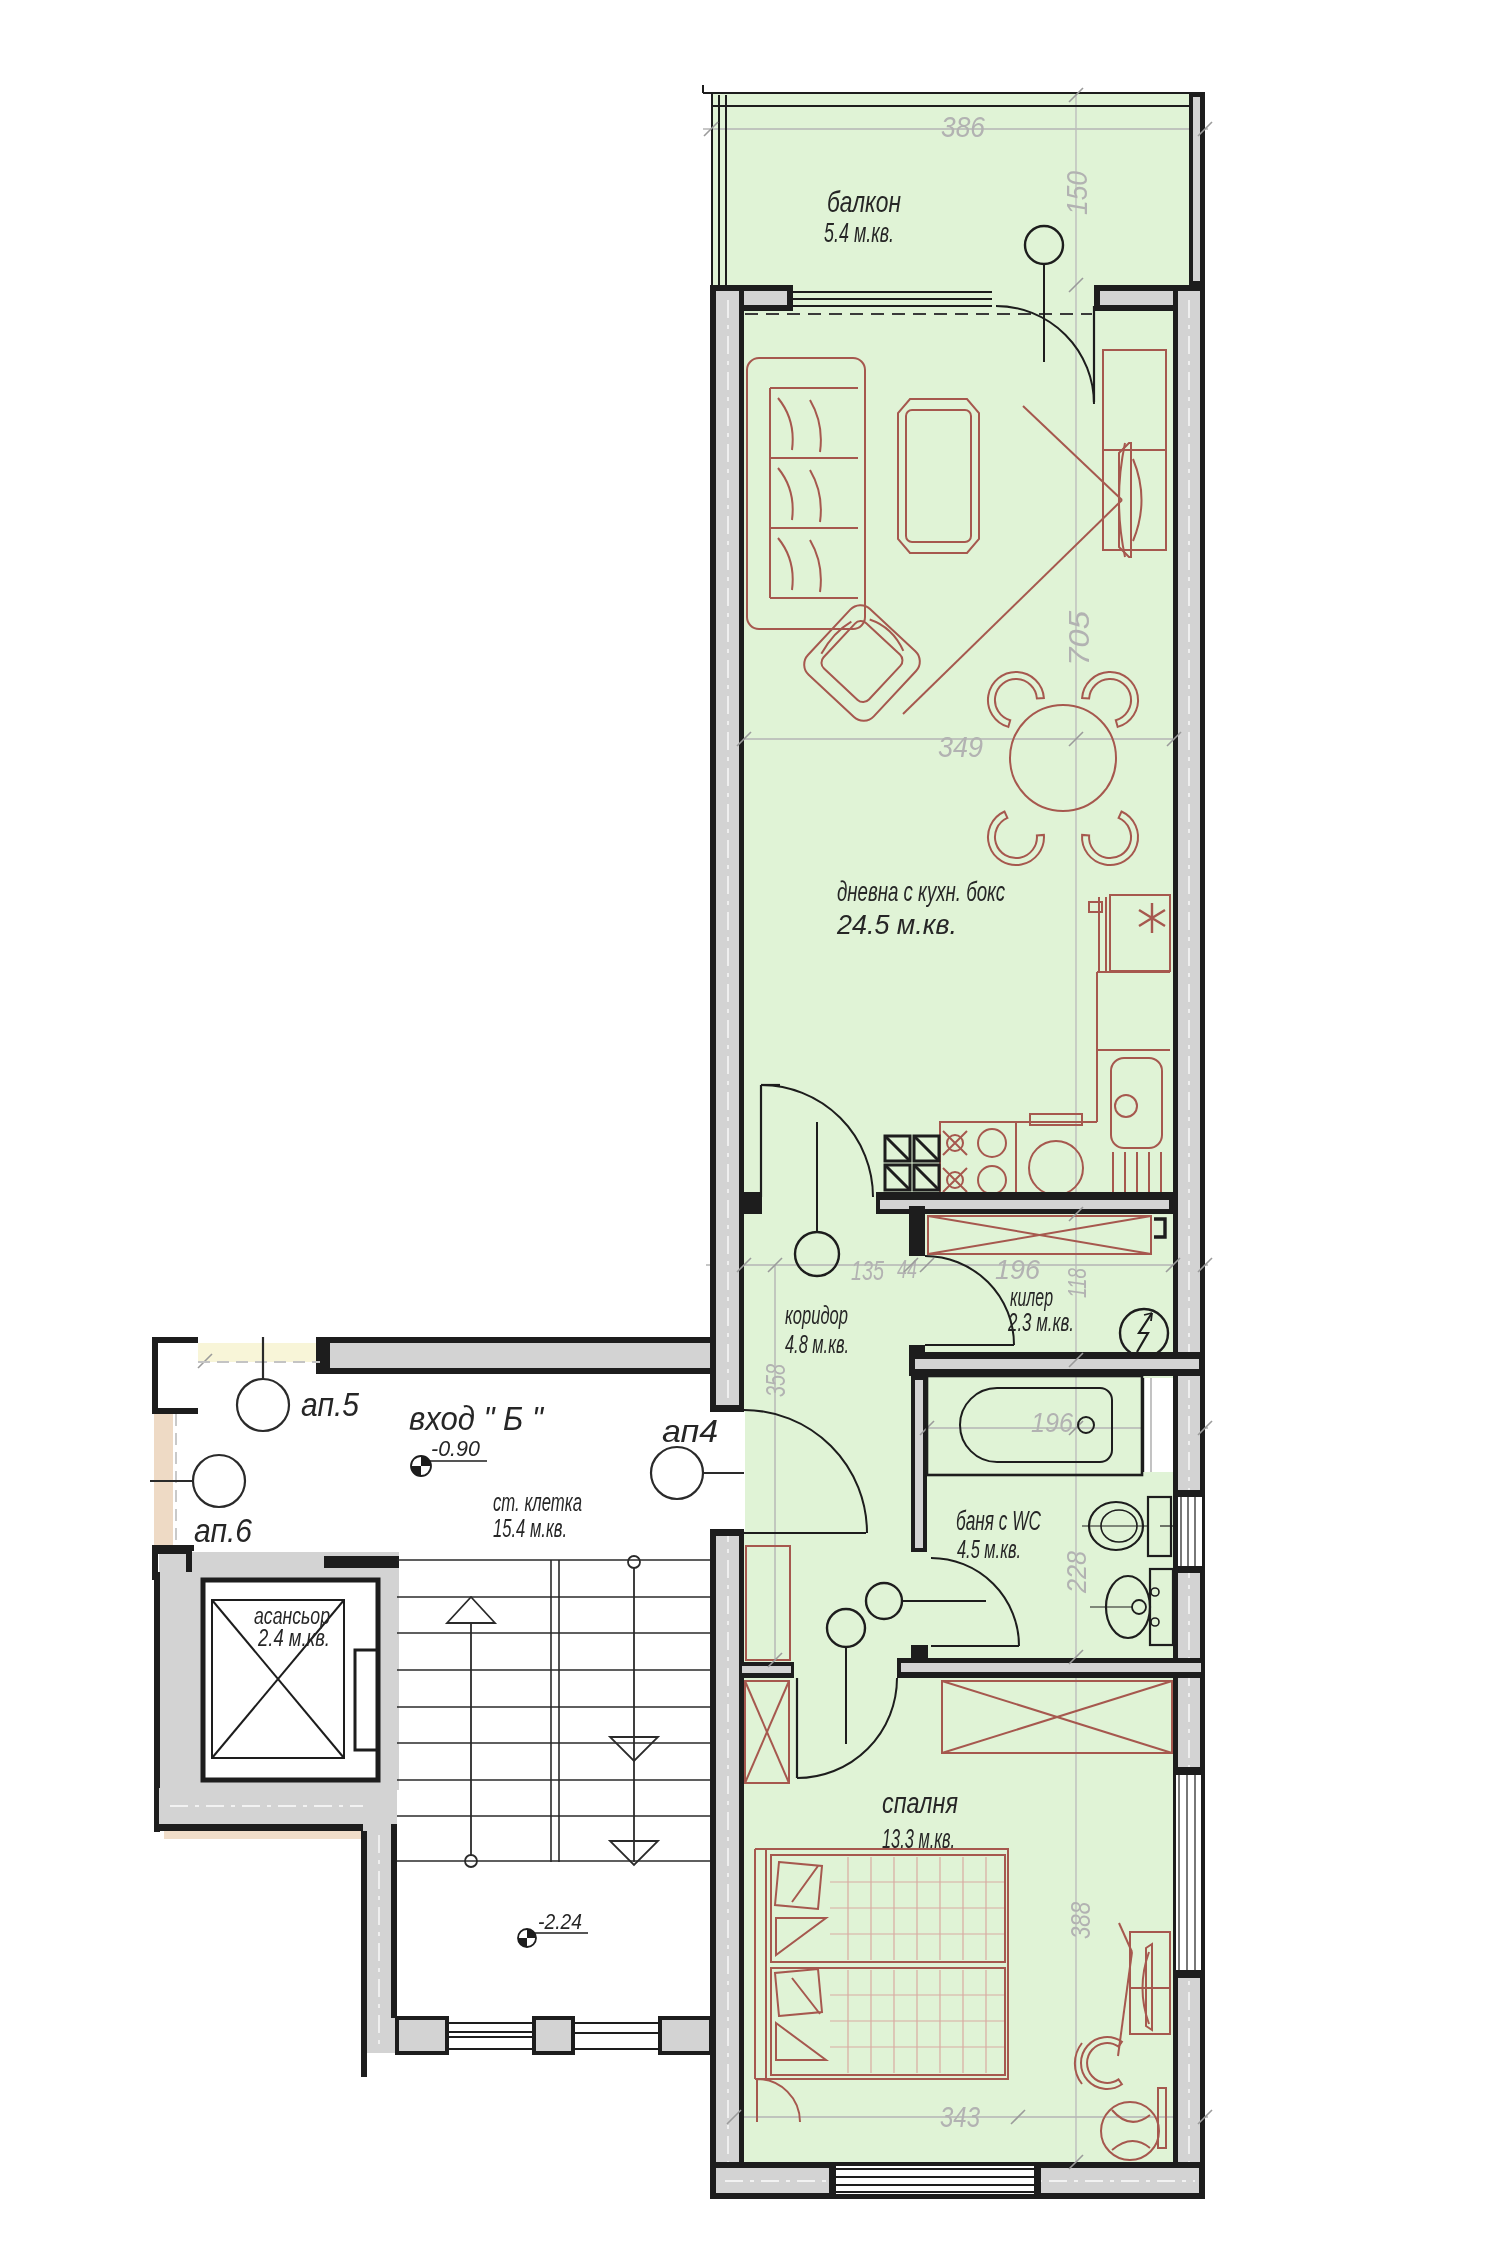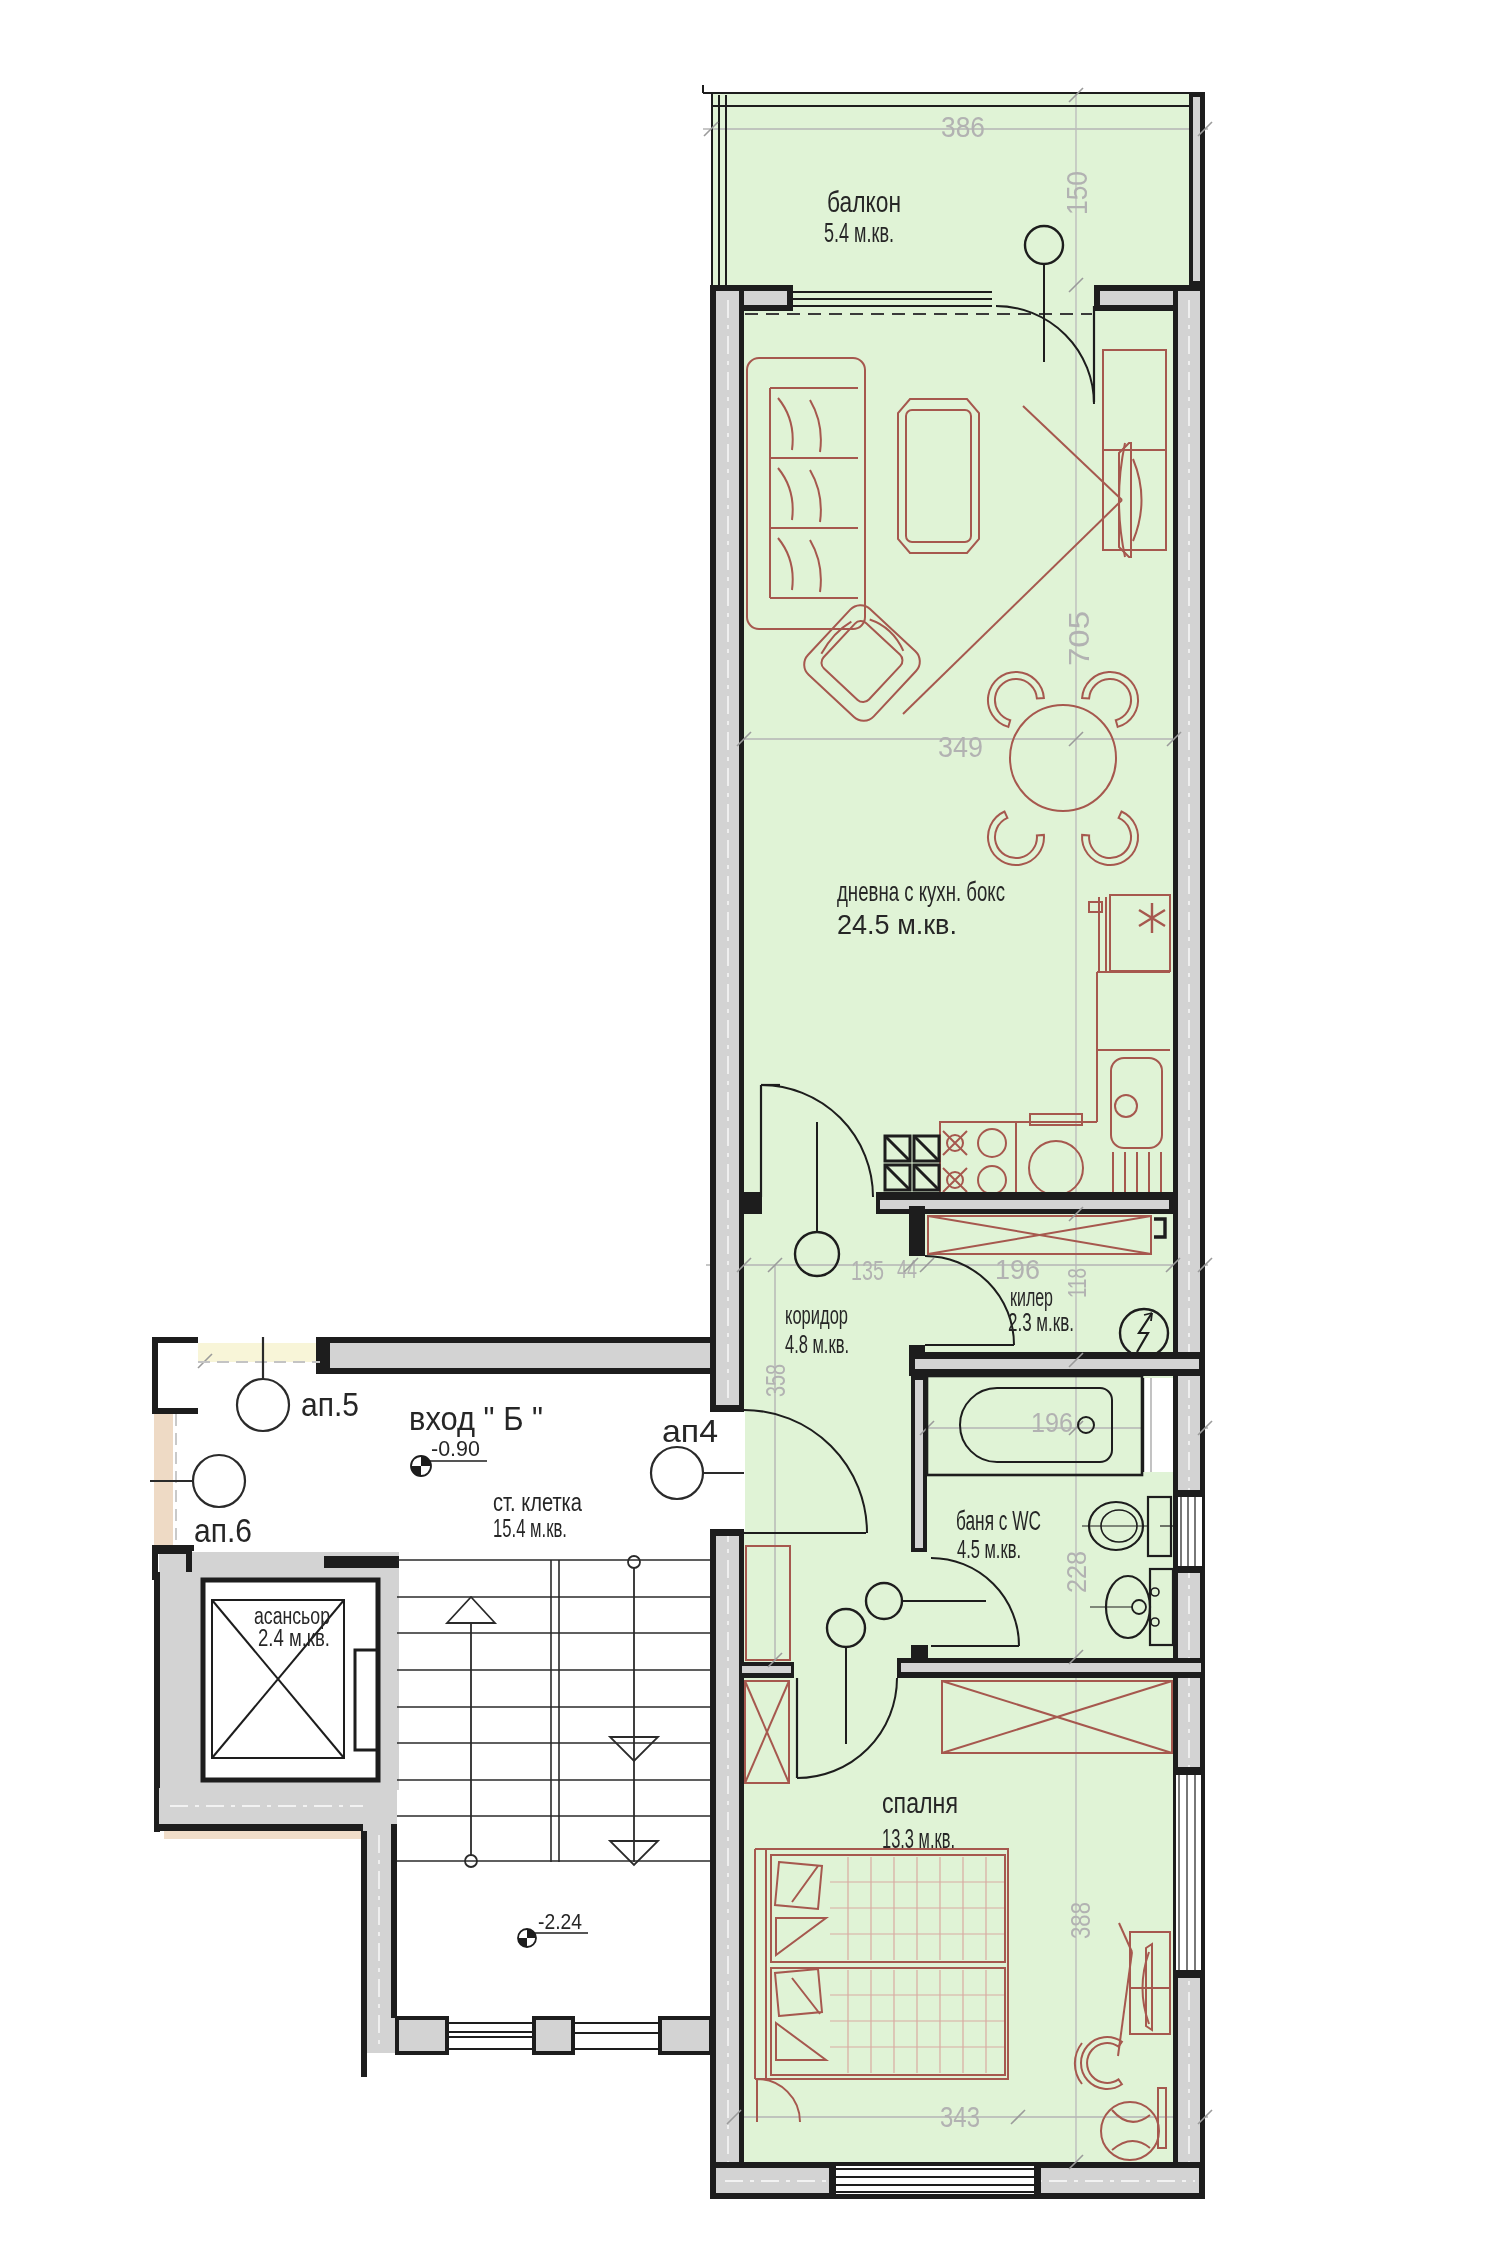--- a/index.html
+++ b/index.html
@@ -1,16 +1,16 @@
 <!DOCTYPE html>
 <html><head>
 <meta charset="utf-8">
 <style>
 html,body{margin:0;padding:0;background:#ffffff;}
-#wrap{position:relative;width:1500px;height:2264px;background:#ffffff;overflow:hidden;}
+#wrap{position:relative;width:1500px;height:2264px;background:#ffffff;overflow:hidden;font-style:italic;}
 svg{position:absolute;top:0;left:0;}
 text{font-family:"Liberation Sans",sans-serif;}
 </style>
 </head>
 <body>
 <div id="wrap">
 <svg width="1500" height="2264" viewBox="0 0 1500 2264">
 
 <g id="fills">
 

